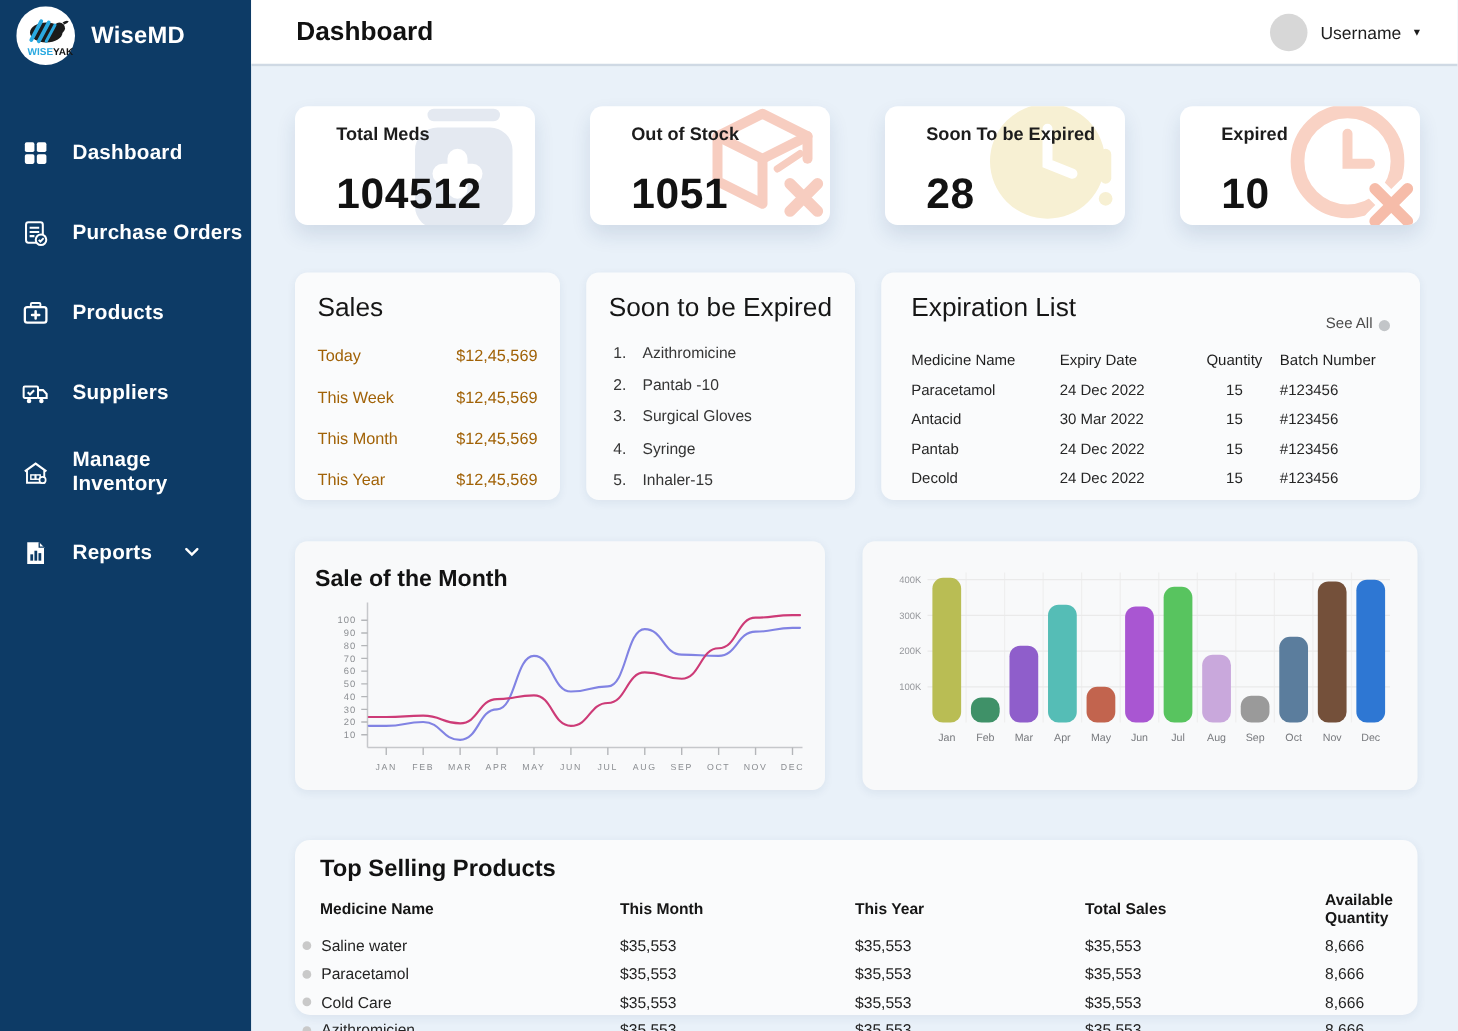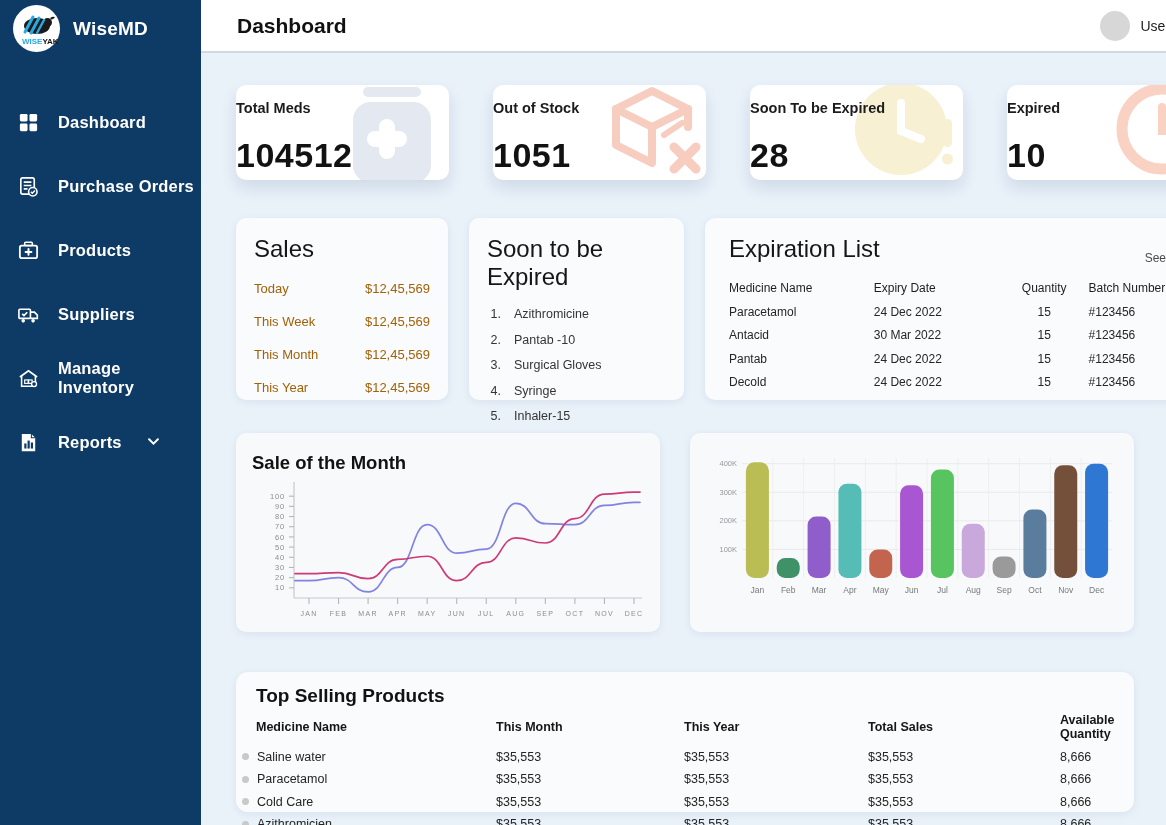--- a/index.html
+++ b/index.html
@@ -25,32 +25,32 @@
   .page-title { font-size:21px; font-weight:600; color:#111; }
   .user { display:flex; align-items:center; gap:10px; cursor:pointer; }
   .avatar { width:30px; height:30px; border-radius:50%; background:#d7d7d7; }
   .user-name { font-size:14px; color:#1d1d1d; }
   .caret { font-size:10px; color:#1d1d1d; }
 
   .content { flex:1; padding:32px 32px 0 35px; overflow:hidden; }
 
   
   .stats-row { display:flex; gap:44px; margin-bottom:38px; }
-  .stat-card { position:relative; width:213px; height:95px; background:#fff; border-radius:10px;
-    box-shadow:0 8px 16px rgba(23,58,106,.12); padding:15px 0 0 0; overflow:hidden; }
+  .stat-card { position:relative; width:192px; height:95px; background:#fff; border-radius:10px;
+    box-shadow:0 8px 16px rgba(23,58,106,.12); padding:15px 0 0 33px; overflow:hidden; }
   .stat-label { font-size:14.5px; font-weight:600; color:#1c1c1c; position:relative; z-index:2; }
   .stat-value { font-size:34px; font-weight:700; color:#121212; margin-top:20px; letter-spacing:.5px; position:relative; z-index:2; }
   .stat-icon { position:absolute; z-index:1; }
 
   
   .card { background:#fafbfc; border-radius:10px; box-shadow:0 2px 8px rgba(23,58,106,.07); }
 
   .row2 { display:flex; gap:21px; margin-bottom:33px; }
   .sales-card { width:212px; height:182px; padding:17px 18px; }
-  .card-title { font-size:24px; font-weight:500; color:#161616; }
+  .card-title { font-size:21px; font-weight:500; color:#161616; }
   .sales-row { display:flex; justify-content:space-between; margin-top:18px; font-size:13px; color:#a16207; }
   .soon-card { width:215px; height:182px; padding:17px 18px; }
   .soon-list { margin-top:16px; }
   .soon-item { display:flex; gap:13px; font-size:12.5px; color:#353535; margin-top:11.5px; }
   .soon-num { width:14px; text-align:right; }
 
   .exp-card { flex:1; height:182px; padding:17px 24px; }
   .exp-head { display:flex; justify-content:space-between; align-items:flex-start; }
   .see-all { display:flex; align-items:flex-end; gap:5px; font-size:12px; color:#4c4c4c; margin-top:16px; cursor:pointer; }
   .see-all-dot { width:9px; height:9px; border-radius:50%; background:#c2c5c8; }

